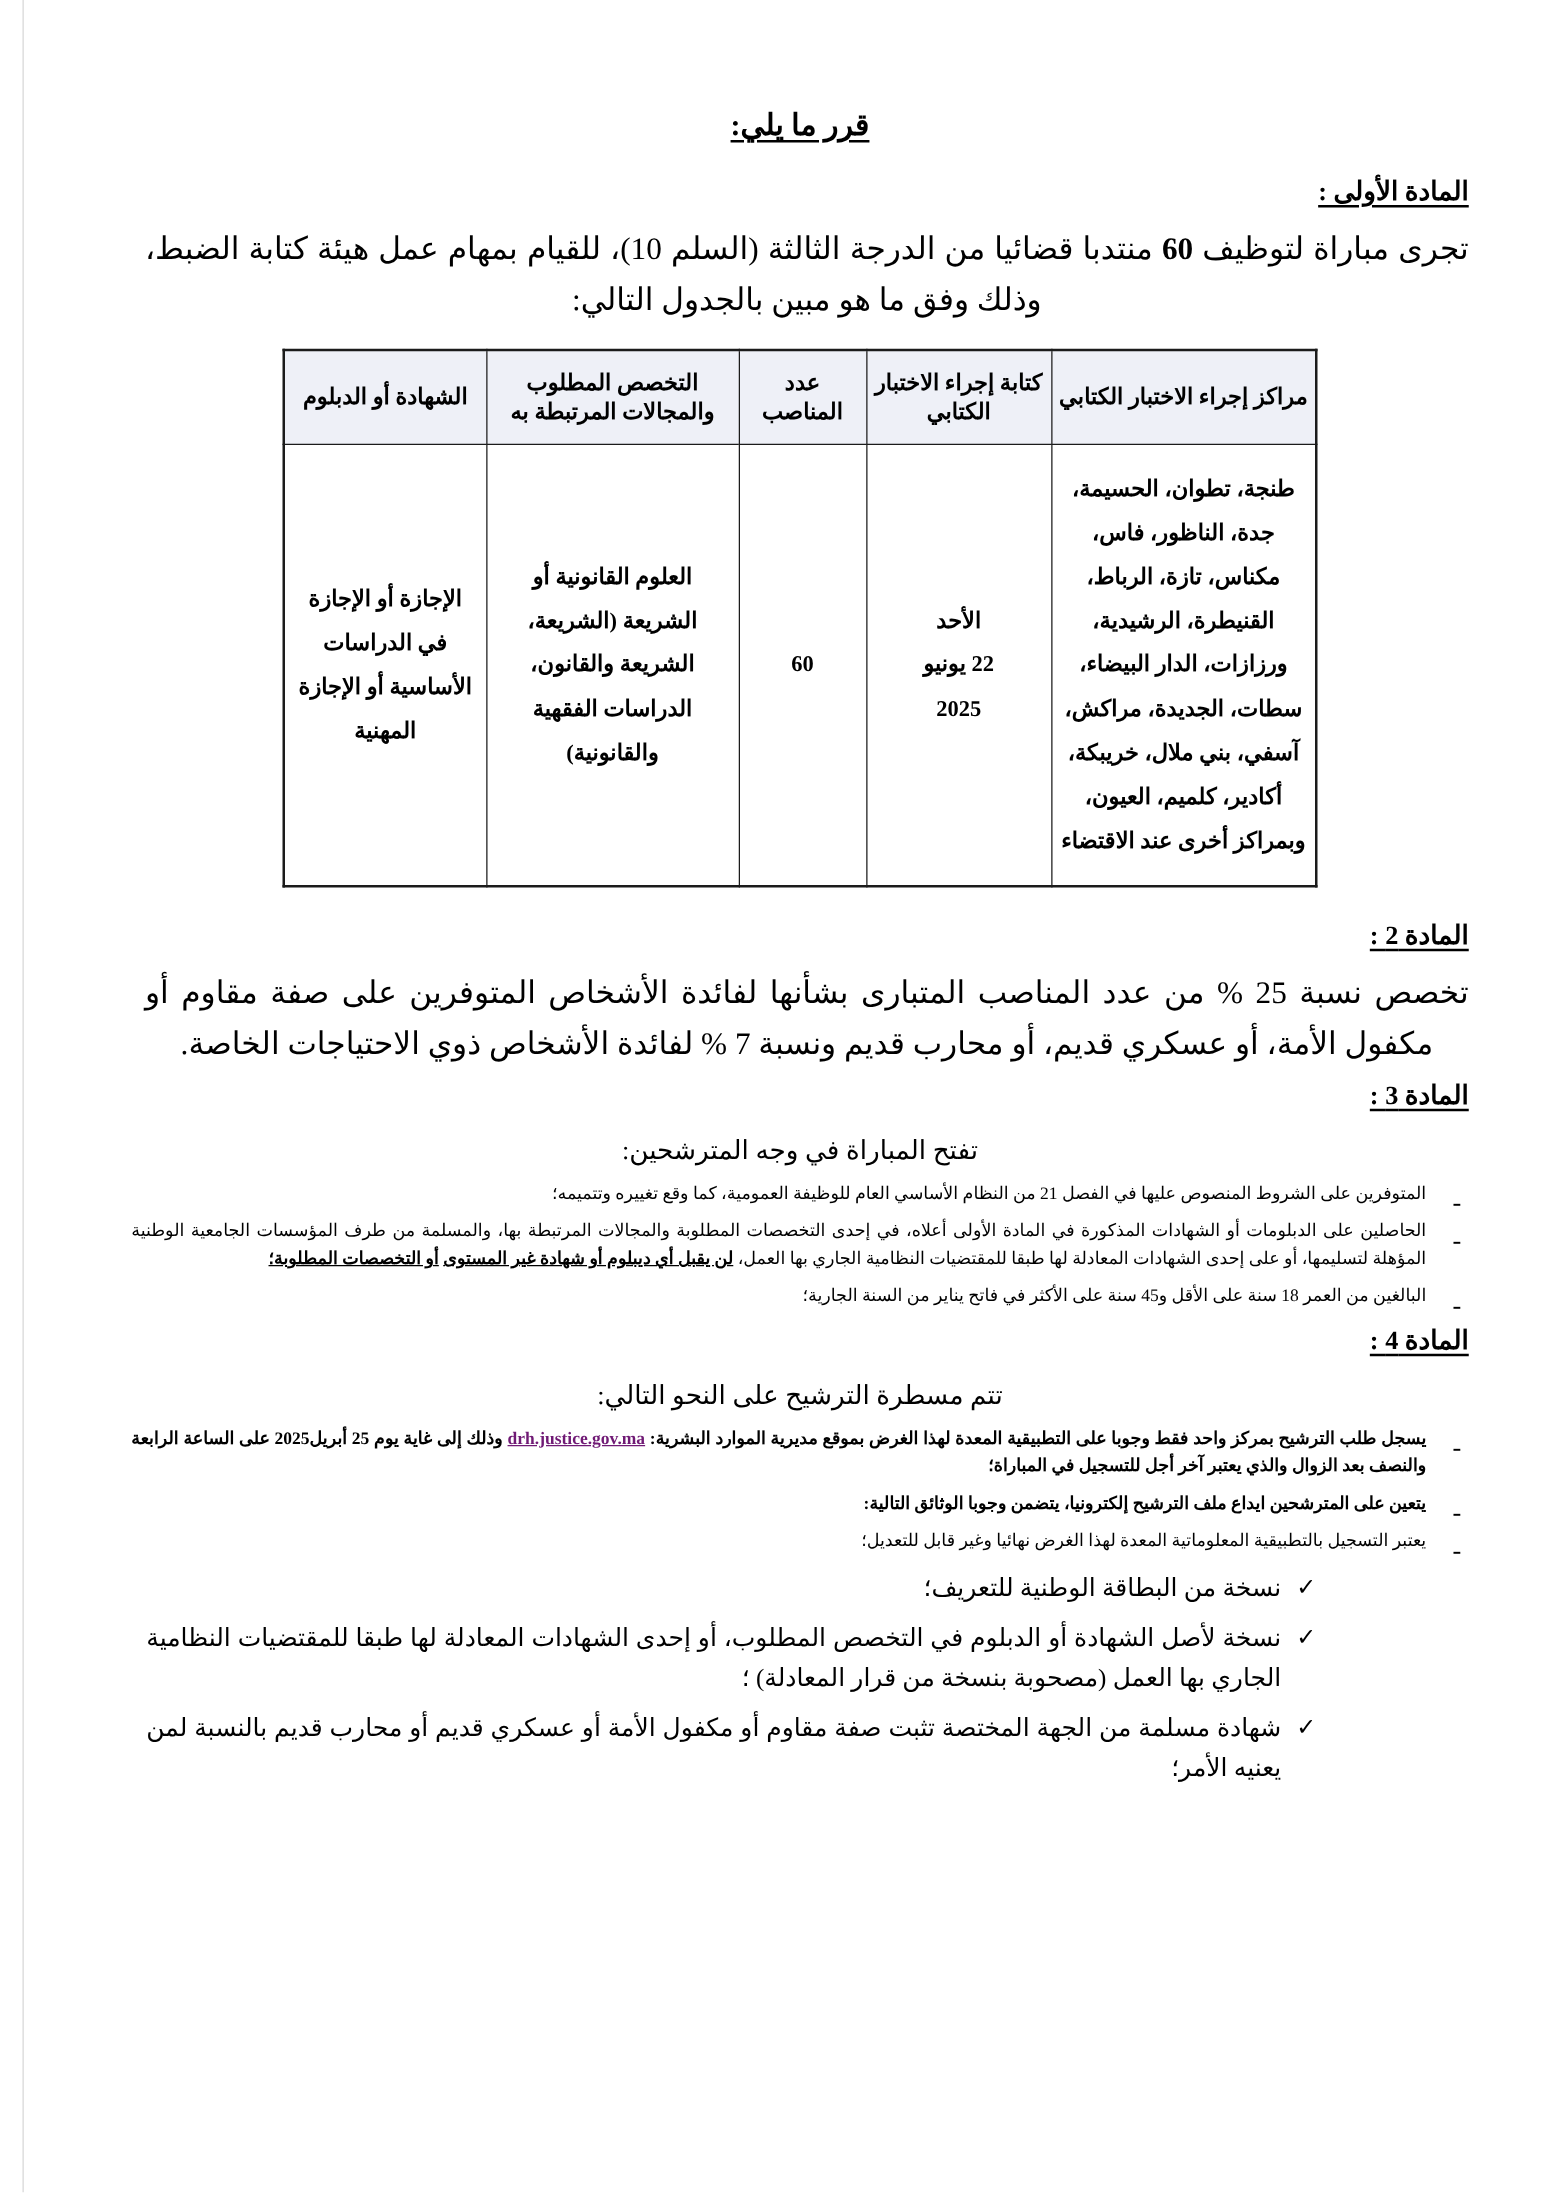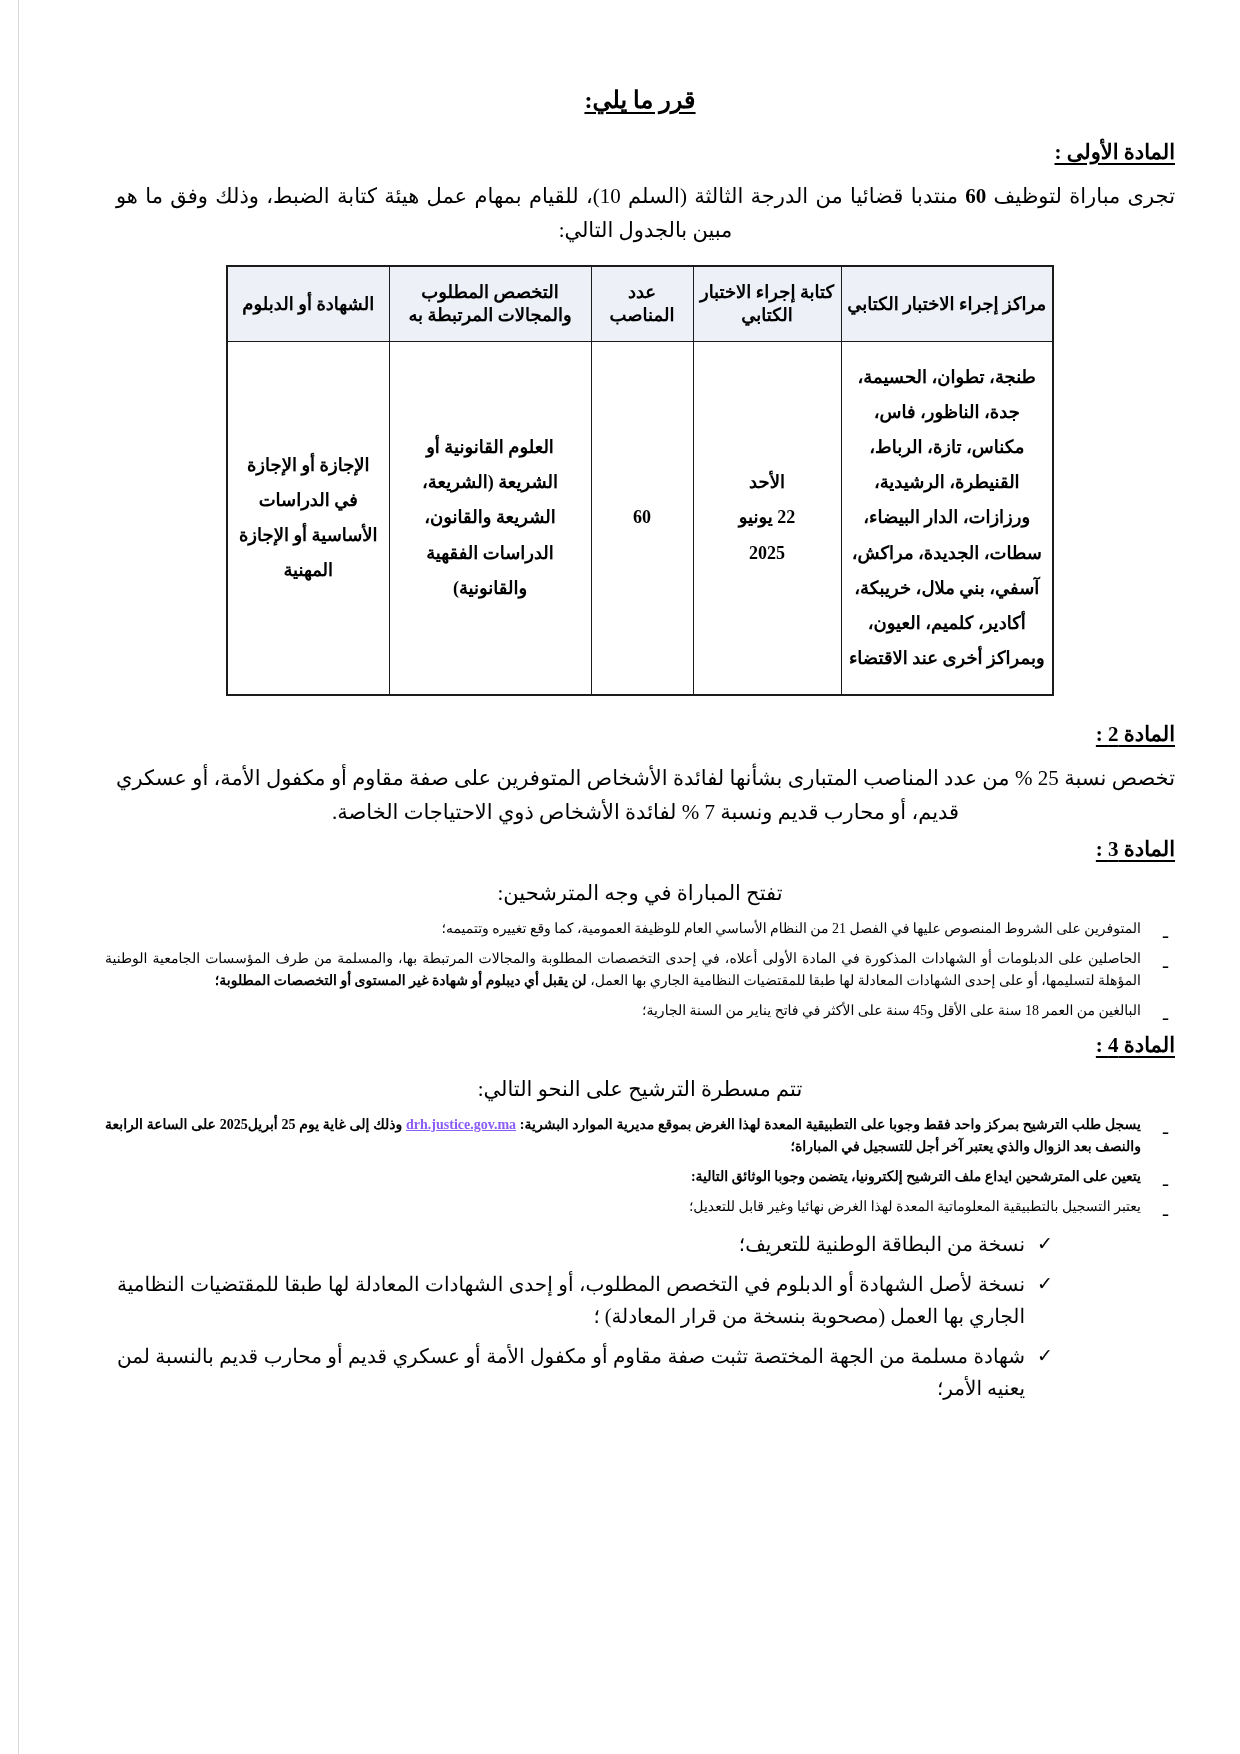--- a/index.html
+++ b/index.html
@@ -48,21 +48,21 @@
     font-size: 21px;
     text-align: right;
     margin: 0 0 14px 0;
   }
   .article-title span {
     text-decoration: underline;
     text-underline-offset: 4px;
   }
 
   .para {
-    font-size: 21px;
+    font-size: 25px;
     line-height: 1.62;
     text-align: justify;
     text-align-last: center;
     margin: 0 0 8px 11px;
   }
   .para-center {
     font-size: 21px;
     line-height: 1.62;
     text-align: center;
     margin: 0 0 8px 0;
@@ -148,25 +148,25 @@
     content: "\2713";
     position: absolute;
     right: 2px;
     top: 1px;
     font-size: 19px;
   }
   .li-center { text-align: center; }
 
   a.inline-link,
   .inline-link {
-    color: #8b5cf6;
+    color: #701a75;
     text-decoration: underline;
     font-weight: bold;
   }
-  .u { }
+  .u { text-decoration: underline; }
   .indent-block { padding-right: 120px; margin-left: 12px; }
 </style>
 </head>
 <body>
 
 <div class="page">
   <div class="scan-edge"></div>
 
   <div class="center-heading">
     <span>قرر ما يلي:</span>

